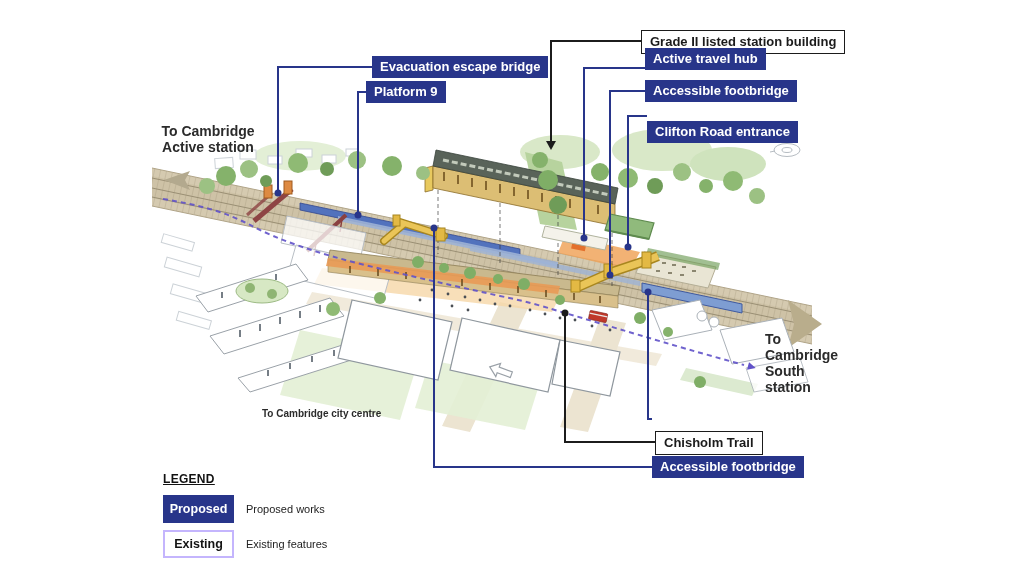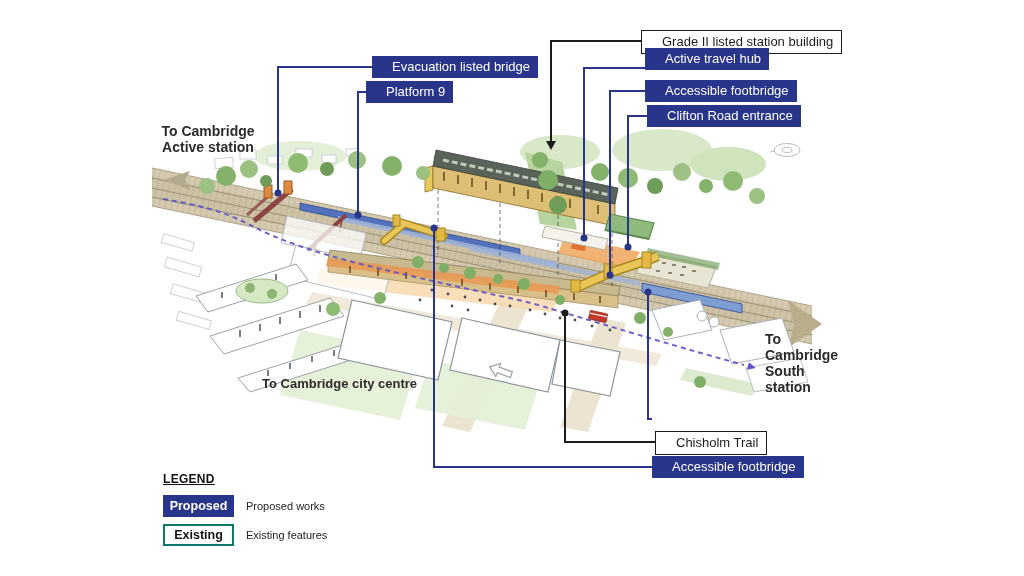--- a/index.html
+++ b/index.html
@@ -1,32 +1,32 @@
 <!DOCTYPE html>
 <html><head>
 <meta charset="utf-8">
 <style>
   html,body{margin:0;padding:0;background:#fff;}
   .stage{position:relative;width:1024px;height:576px;overflow:hidden;background:#fff;
          font-family:"Liberation Sans",sans-serif;}
   .illustration{position:absolute;left:0;top:0;}
-  .callout{position:absolute;font-weight:400;font-size:13px;line-height:15px;
-           padding:3px 8px 4px 20px;white-space:nowrap;z-index:5;}
+  .callout{position:absolute;font-weight:700;font-size:13px;line-height:15px;
+           padding:3px 8px 4px 8px;white-space:nowrap;z-index:5;}
   .callout.proposed{background:#28358a;color:#fff;}
   .callout.existing{background:#fff;color:#1b1b1b;border:1.5px solid #1b1b1b;}
   .dirtext{position:absolute;color:#2b2b2b;font-weight:600;font-size:14px;line-height:16px;z-index:4;}
   .dirtext .ln{display:block;}
   .legend{position:absolute;left:163px;top:472px;z-index:5;}
   .legend-title{font-weight:700;font-size:12px;color:#111;text-decoration:underline;
                 margin-bottom:9px;letter-spacing:.3px;}
   .legend-row{display:flex;align-items:center;gap:12px;margin-bottom:7px;}
-  .chip{width:71px;height:22px;display:flex;align-items:center;justify-content:center;
+  .chip{width:71px;height:28px;display:flex;align-items:center;justify-content:center;
         font-weight:700;font-size:12.5px;box-sizing:border-box;}
   .chip.proposed{background:#28358a;color:#fff;}
-  .chip.existing{background:#fff;color:#141414;border:2px solid #0f766e;}
+  .chip.existing{background:#fff;color:#141414;border:2px solid #c4b5fd;}
   .legend-desc{font-size:11px;color:#222;}
 </style>
 </head>
 <body>
 
 <div class="stage">
 
   <svg class="illustration" width="1024" height="576" viewBox="0 0 1024 576">
     <defs>
       <pattern id="sleepers" width="6" height="10" patternUnits="userSpaceOnUse" patternTransform="rotate(12)">
@@ -329,40 +329,40 @@
         <circle cx="584" cy="238" r="3.5"></circle>
           <circle cx="610" cy="275" r="3.5"></circle>
         <circle cx="628" cy="247" r="3.5"></circle>
           <circle cx="648" cy="292" r="3.5"></circle>
         <circle cx="434" cy="228" r="3.5"></circle>
       </g>
       <circle cx="565" cy="313" r="3.5" fill="#1c1c1c"></circle>
     </g>
   </svg>
 
-  <div class="callout proposed" style="left:372px;top:56px">Evacuation listed bridge</div>
+  <div class="callout proposed" style="left:372px;top:56px">Evacuation escape bridge</div>
   <div class="callout proposed" style="left:366px;top:81px">Platform 9</div>
   <div class="callout existing" style="left:641px;top:30px">Grade II listed station building</div>
   <div class="callout proposed" style="left:645px;top:48px">Active travel hub</div>
   <div class="callout proposed" style="left:645px;top:80px">Accessible footbridge</div>
-  <div class="callout proposed" style="left:647px;top:105px">Clifton Road entrance</div>
+  <div class="callout proposed" style="left:647px;top:121px">Clifton Road entrance</div>
   <div class="callout existing" style="left:655px;top:431px">Chisholm Trail</div>
   <div class="callout proposed" style="left:652px;top:456px">Accessible footbridge</div>
 
   <div class="dirtext" style="left:158px;top:123px;width:100px;text-align:center">
     <span class="ln">To Cambridge</span>
     <span class="ln">Active station</span>
   </div>
   <div class="dirtext" style="left:765px;top:331px">
     <span class="ln">To</span>
     <span class="ln">Cambridge</span>
     <span class="ln">South</span>
     <span class="ln">station</span>
   </div>
-  <div class="dirtext" style="left:262px;top:376px;font-size:13px">To Cambridge city centre</div>
+  <div class="dirtext" style="left:262px;top:406px;font-size:10px">To Cambridge city centre</div>
 
   <div class="legend">
     <div class="legend-title">LEGEND</div>
     <div class="legend-row">
       <div class="chip proposed">Proposed</div>
       <div class="legend-desc">Proposed works</div>
     </div>
     <div class="legend-row">
       <div class="chip existing">Existing</div>
       <div class="legend-desc">Existing features</div>

